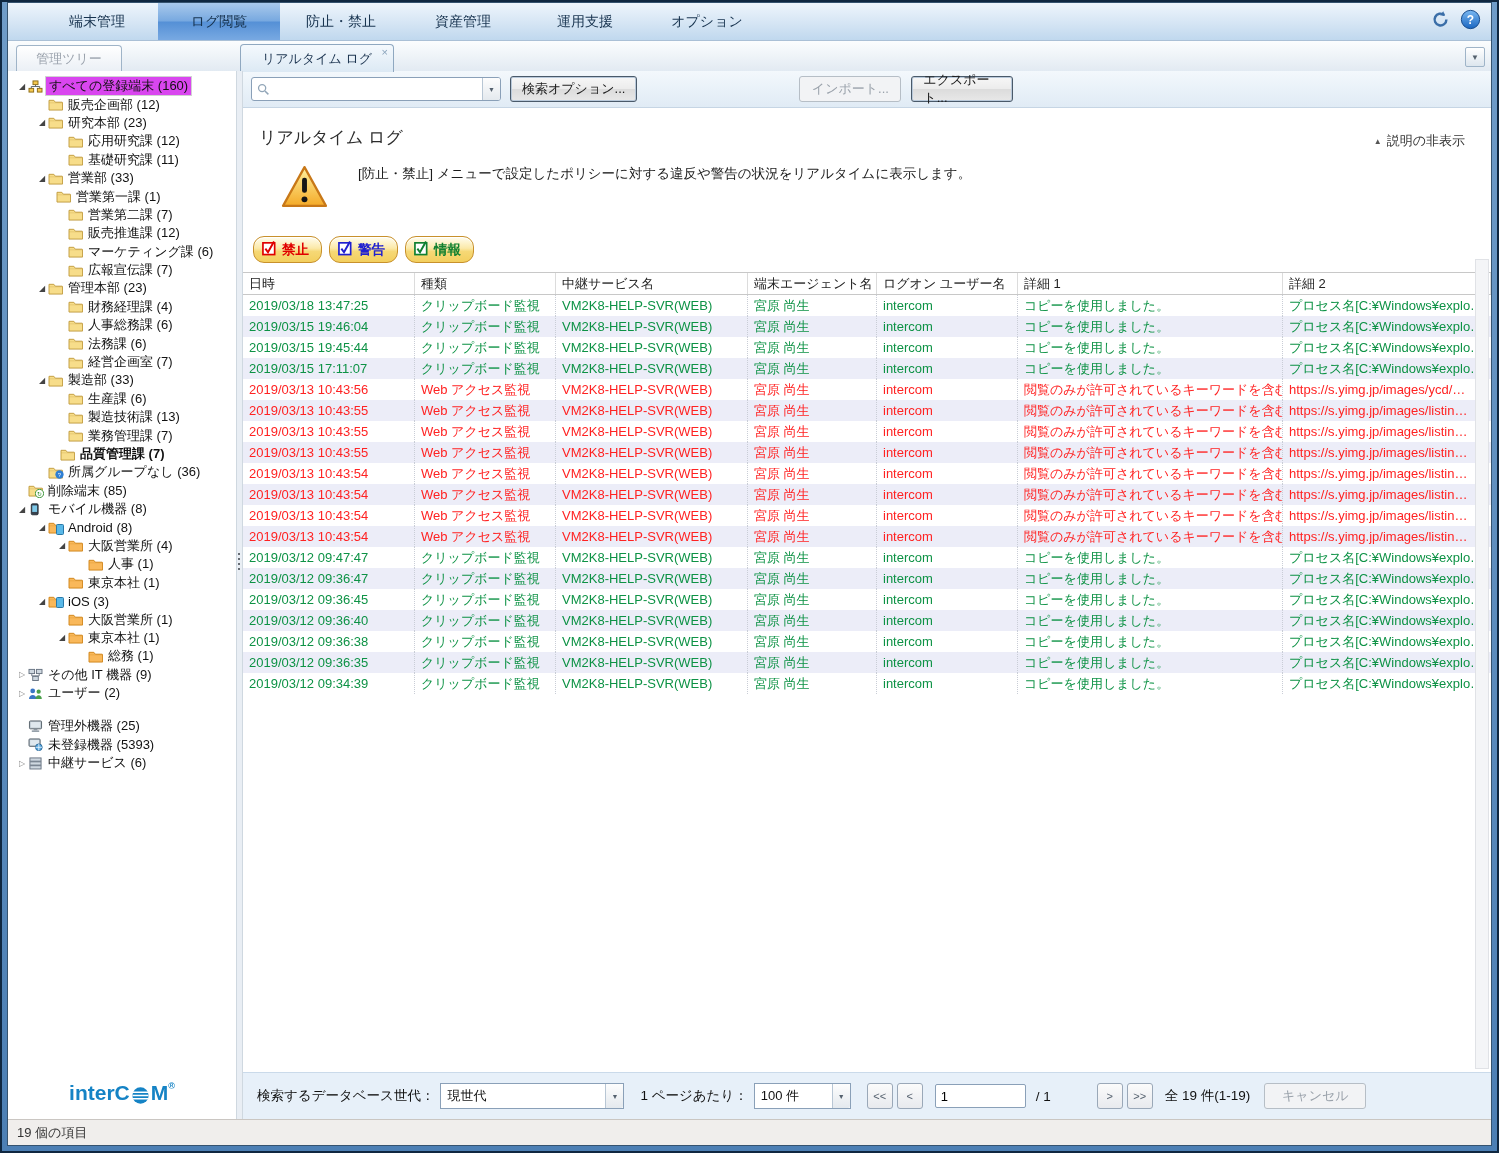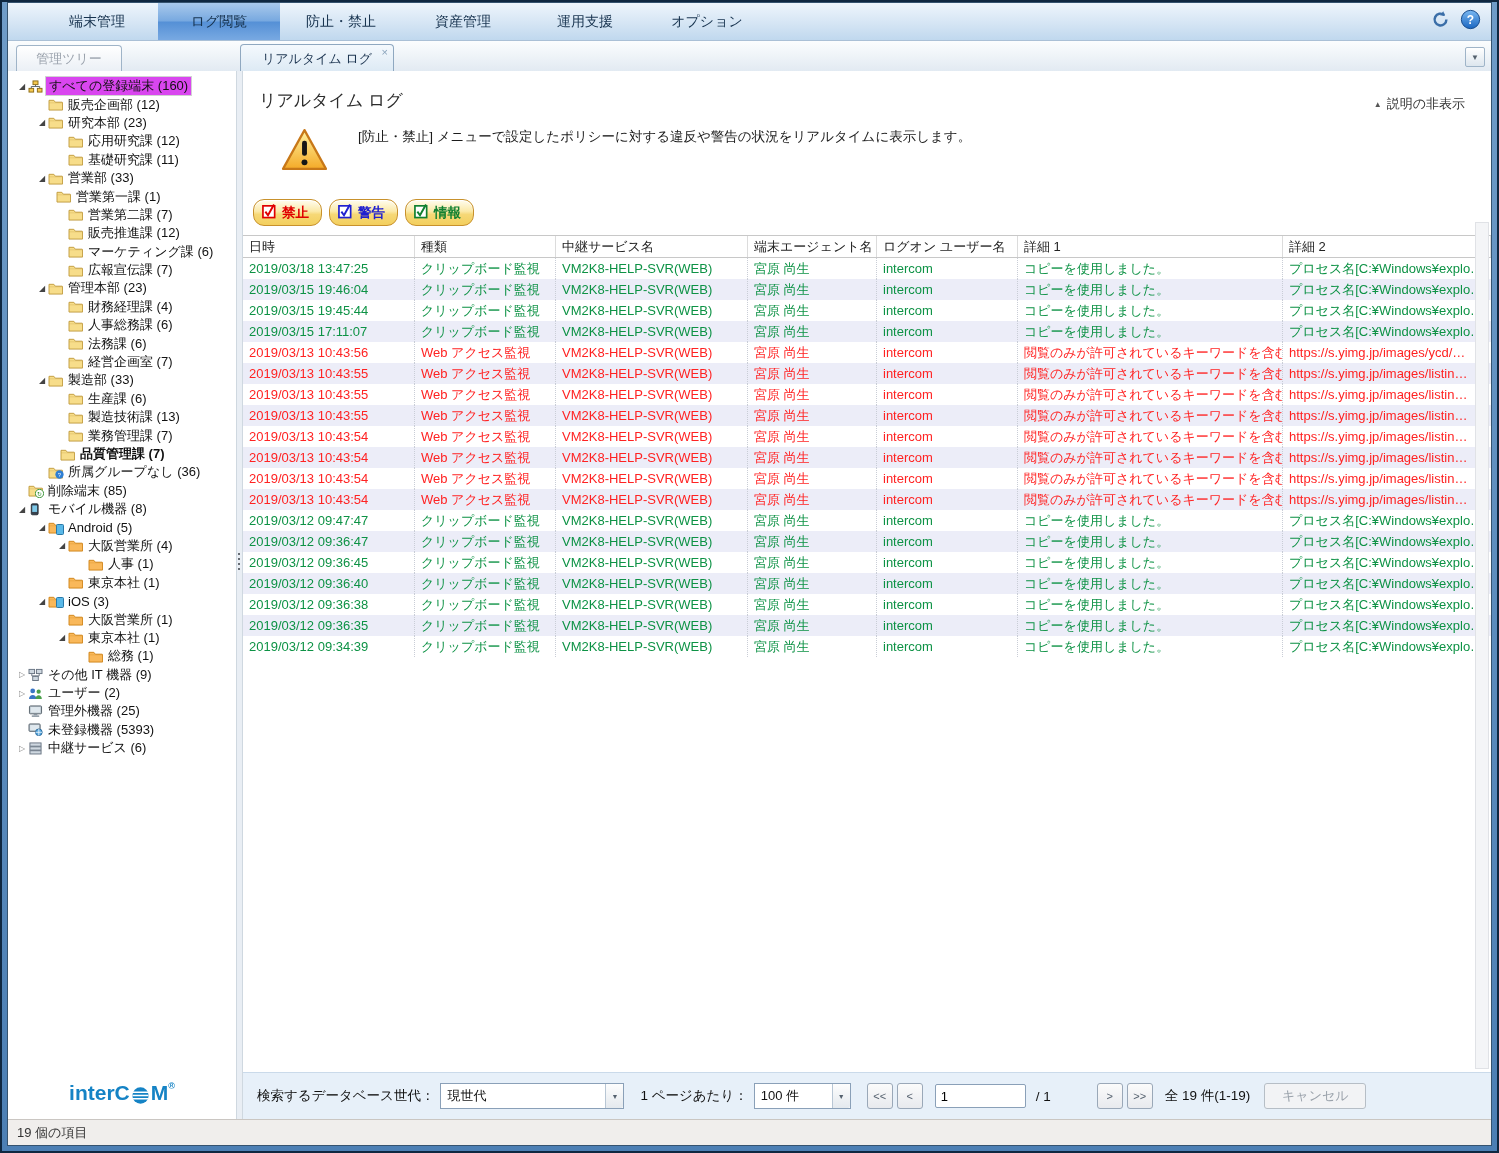--- a/index.html
+++ b/index.html
@@ -416,21 +416,21 @@
               <span class="twisty">◢</span>
               <span class="ticon">
                 <svg width="15" height="13" viewBox="0 0 16 14">
                   <path d="M1 2.5h5.2l1.6 2H15a.6.6 0 0 1 .6.6V13H1z" fill="#f9b85a" stroke="#cf8418"></path>
                   <path d="M1 5.2h14.6" stroke="#cf8418" stroke-width=".6" opacity=".55"></path>
                 </svg>
                 <svg width="8" height="11" viewBox="0 0 8 11" style="margin-left:-7px;margin-top:3px;">
                   <rect x="0.5" y="0.5" width="7" height="10" rx="1" fill="#59b8e8" stroke="#2878a8"></rect>
                 </svg>
               </span>
-              <span class="tlabel">Android (5)</span>
+              <span class="tlabel">Android (8)</span>
             </div>
             <div class="tree-row" style="padding-left: 48px;">
               <span class="twisty">◢</span>
               <span class="ticon">
                 <svg width="15" height="13" viewBox="0 0 16 14">
                   <path d="M1 2.5h5.2l1.6 2H15a.6.6 0 0 1 .6.6V13H1z" fill="#f9b85a" stroke="#cf8418"></path>
                   <path d="M1 5.2h14.6" stroke="#cf8418" stroke-width=".6" opacity=".55"></path>
                 </svg>
               </span>
               <span class="tlabel">大阪営業所 (4)</span>
@@ -515,21 +515,21 @@
               <span class="ticon">
                 <svg width="15" height="13" viewBox="0 0 16 14">
                   <circle cx="5" cy="4.2" r="2.6" fill="#3a76c4"></circle>
                   <path d="M1 13c0-3 2-4.4 4-4.4s4 1.4 4 4.4z" fill="#3a76c4"></path>
                   <circle cx="11.4" cy="5" r="2.3" fill="#4aa04a"></circle>
                   <path d="M8 13c0-2.6 1.7-4 3.4-4s3.4 1.4 3.4 4z" fill="#4aa04a"></path>
                 </svg>
               </span>
               <span class="tlabel">ユーザー (2)</span>
             </div>
-            <div class="tree-row" style="padding-left: 8px;">
+            <div class="tree-row" style="padding-left: 8px; margin-top: 15px;">
               <span class="twisty"></span>
               <span class="ticon">
                 <svg width="15" height="13" viewBox="0 0 16 14">
                   <rect x="1.5" y="1" width="13" height="8.5" rx="1" fill="#b8c4cc" stroke="#55606a"></rect>
                   <rect x="2.8" y="2.2" width="10.4" height="6" fill="#dfe8ee"></rect>
                   <rect x="6" y="9.5" width="4" height="1.6" fill="#8a96a0"></rect>
                   <rect x="4" y="11.2" width="8" height="1.6" fill="#8a96a0"></rect>
                 </svg>
               </span>
               <span class="tlabel">管理外機器 (25)</span>
@@ -575,20 +575,37 @@
         <span class="dots">
             <i></i>
             <i></i>
             <i></i>
             <i></i>
           </span>
       </div>
 
       <div class="main-panel">
 
+        <div class="toolbar">
+          <div class="search-combo">
+            <span class="mag">
+              <svg width="13" height="13" viewBox="0 0 16 16">
+                  <circle cx="6.3" cy="6.3" r="4.4" fill="none" stroke="#92a6b8" stroke-width="1.6"></circle>
+                  <path d="M9.8 9.8 L14 14" stroke="#92a6b8" stroke-width="1.8"></path>
+                </svg>
+            </span>
+            <input value="" style="">
+            <div class="combo-arrow">
+              <span>▼</span>
+            </div>
+          </div>
+          <div class="btn dark" style="margin-left:9px;">検索オプション...</div>
+          <div class="btn disabled" style="margin-left:162px;width:78px;">インポート...</div>
+          <div class="btn dark" style="margin-left:10px;width:78px;">エクスポート...</div>
+        </div>
 
         <div class="content">
           <div class="content-title">リアルタイム ログ</div>
           <div class="hide-desc">
             <span class="up">▲</span>
             <span>説明の非表示</span>
           </div>
 
           <div class="desc-row">
             <span>

